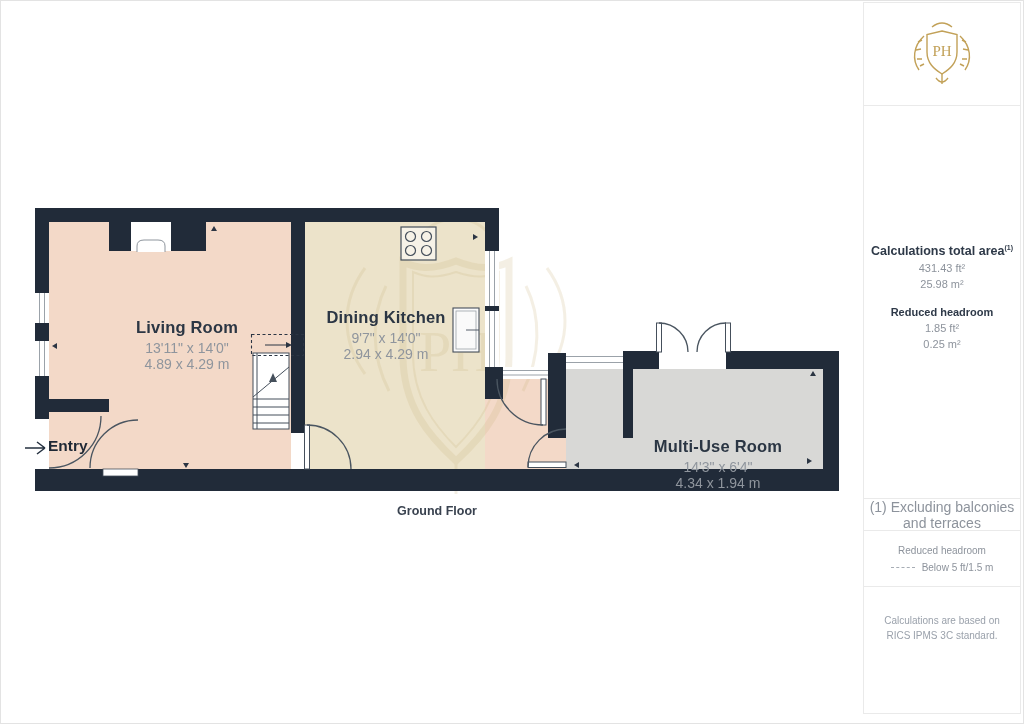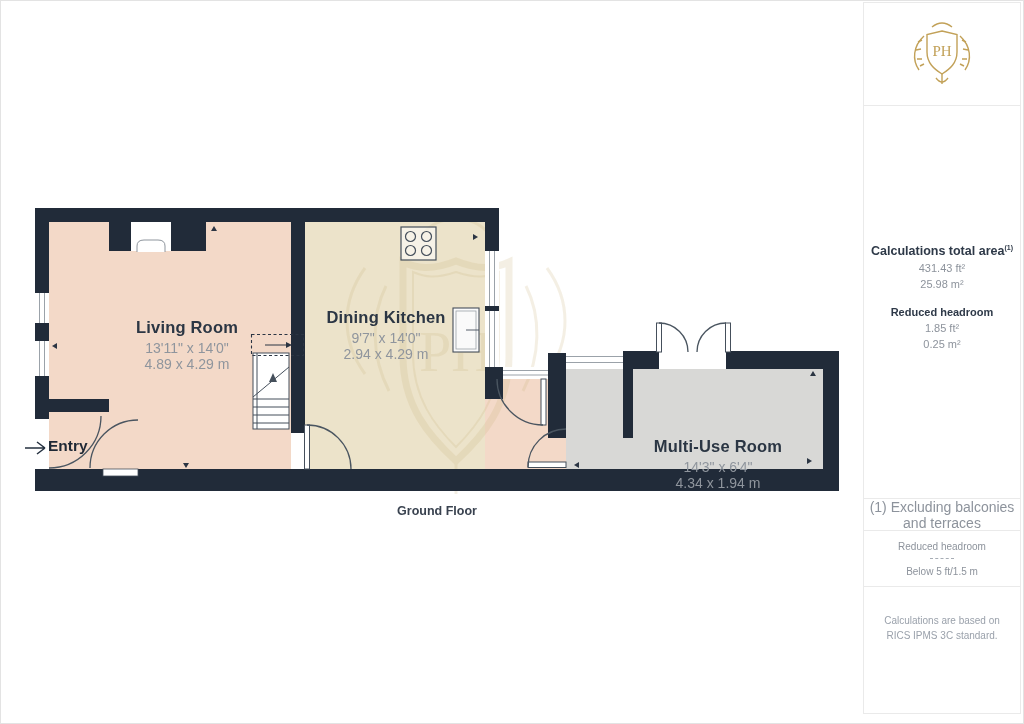--- a/index.html
+++ b/index.html
@@ -31,21 +31,21 @@
         text-align:center;color:#8d939c;}
   .logo-box{height:104px;display:flex;align-items:center;justify-content:center;}
   .area-box{height:394px;padding-top:138px;}
   .sb-title{font-size:12.5px;font-weight:700;color:#2e3948;}
   .sb-title sup{font-size:7px;}
   .sb-val{font-size:11px;color:#8d939c;margin-top:4px;}
   .sb-sub{font-size:11px;font-weight:700;color:#2e3948;margin-top:16px;}
   .note-box{height:33px;display:flex;align-items:center;justify-content:center;font-size:14px;}
   .legend-box{height:57px;display:flex;flex-direction:column;align-items:center;justify-content:center;
               font-size:10px;gap:6px;}
-  .legend-line{display:flex;align-items:center;gap:7px;flex-direction:column;}
+  .legend-line{display:flex;align-items:center;gap:7px;}
   .dash{display:inline-block;width:24px;border-top:1px dashed #a7adb5;}
   .disc-box{height:128px;padding:16px 9px 0 9px;font-size:10px;line-height:1.52;color:#9aa1ab;}
   .disc2{margin-top:10px;}
   .gold-stroke{stroke:var(--logo-gold,#c2a158);fill:none;}
   .gold-fill{fill:var(--logo-gold,#c2a158);}
   .serif{font-family:"Liberation Serif",serif;}
 </style>
 </head>
 <body>
 

